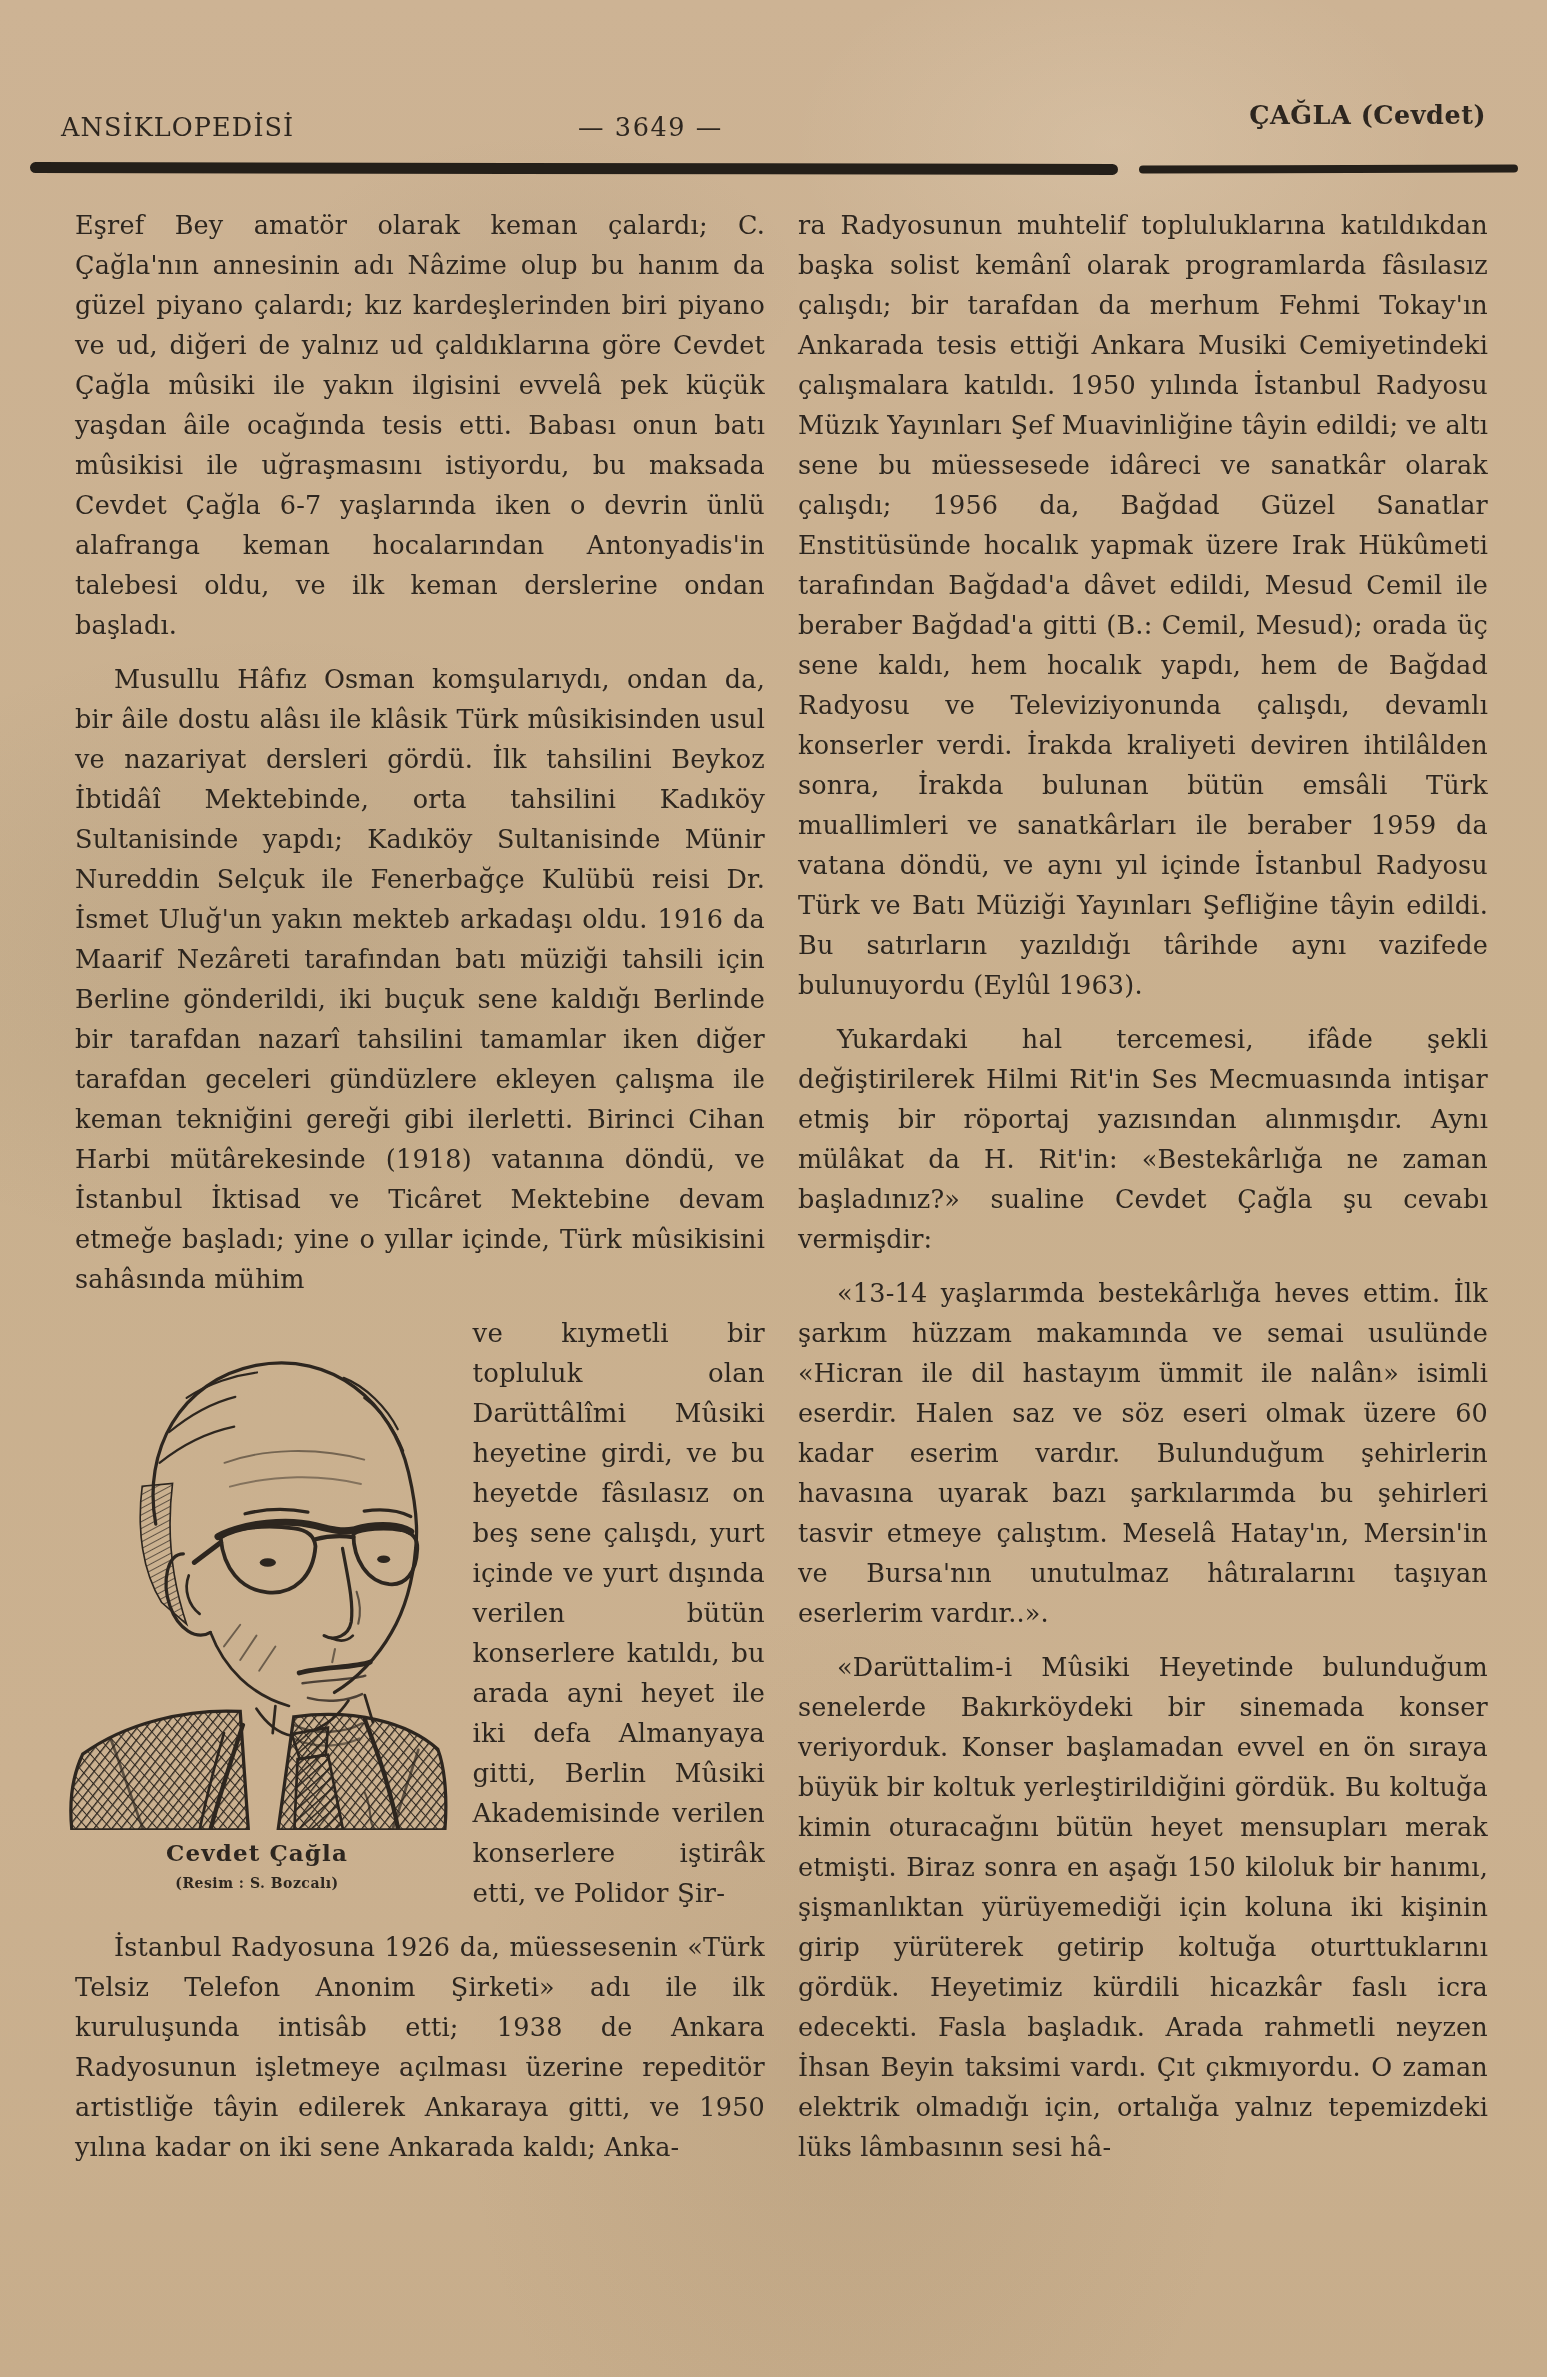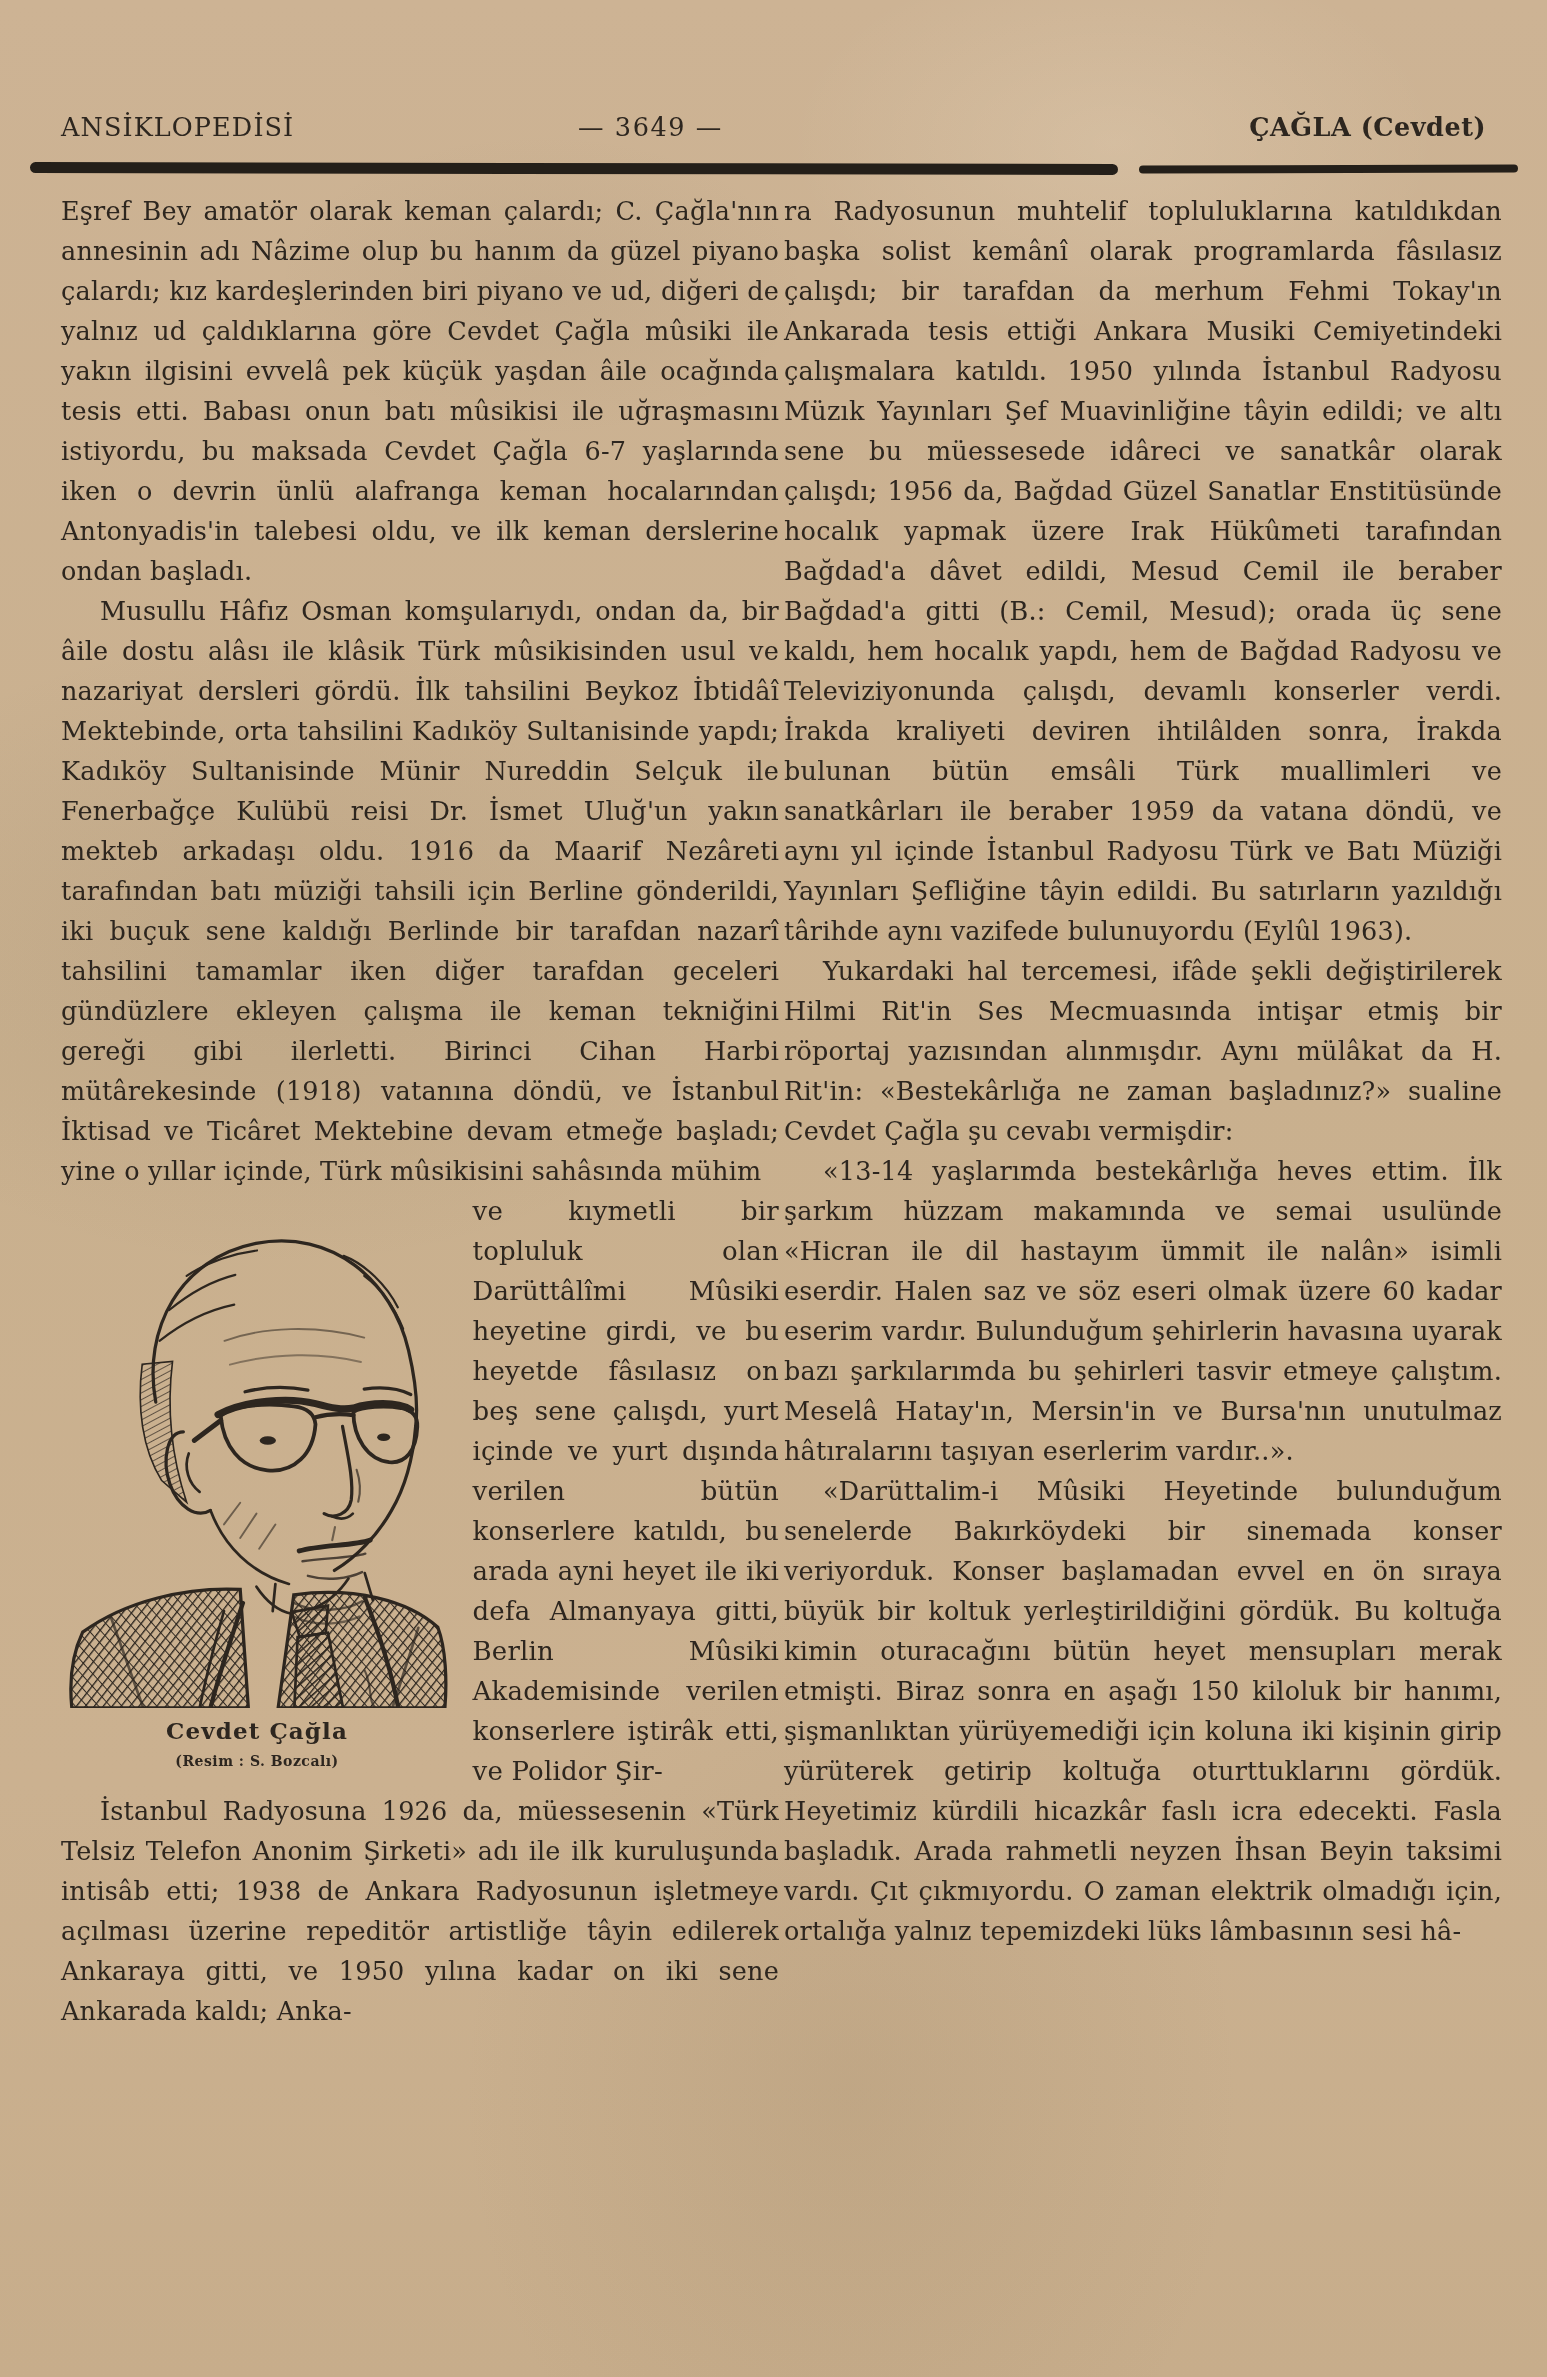--- a/index.html
+++ b/index.html
@@ -25,41 +25,41 @@
   
   .hdr-left {
     position: absolute; left: 61px; top: 112px;
     font-size: 25.5px; font-weight: normal; letter-spacing: 1.1px;
   }
   .hdr-center {
     position: absolute; left: 578px; top: 112px; width: 282px;
     font-size: 25.5px; font-weight: normal; text-align: left; letter-spacing: 1.6px;
   }
   .hdr-right {
-    position: absolute; right: 61px; top: 112px;
+    position: absolute; right: 61px; top: 100px;
     font-size: 25.5px; font-weight: bold; letter-spacing: 0.5px;
   }
   .rule-a {
     position: absolute; left: 30px; top: 163px; width: 1088px; height: 11.4px;
     background: #241f19; border-radius: 6.5px; transform: rotate(0.10deg);
   }
   .rule-b {
     position: absolute; left: 1139px; top: 165px; width: 379px; height: 7.6px;
     background: #241f19; border-radius: 4.3px; transform: rotate(-0.15deg);
   }
 
   
   .col {
     position: absolute; top: 191px; width: 718px;
     font-size: 25.5px; line-height: 40px; text-align: justify;
     letter-spacing: 0.2px;
   }
   .col-left  { left: 61px; }
   .col-right { left: 784px; }
-  .col p { margin: 0; padding: 0; }
+  .col p { margin: 14px; padding: 0; }
   .ind { text-indent: 39px; }
 
   
   .portrait-float {
     float: left;
     width: 392px;
     margin: 7.6px 19.5px 7.6px 0;
   }
   .portrait-float svg { display: block; width: 392px; height: 509px; }
   .fig-cap-name {

